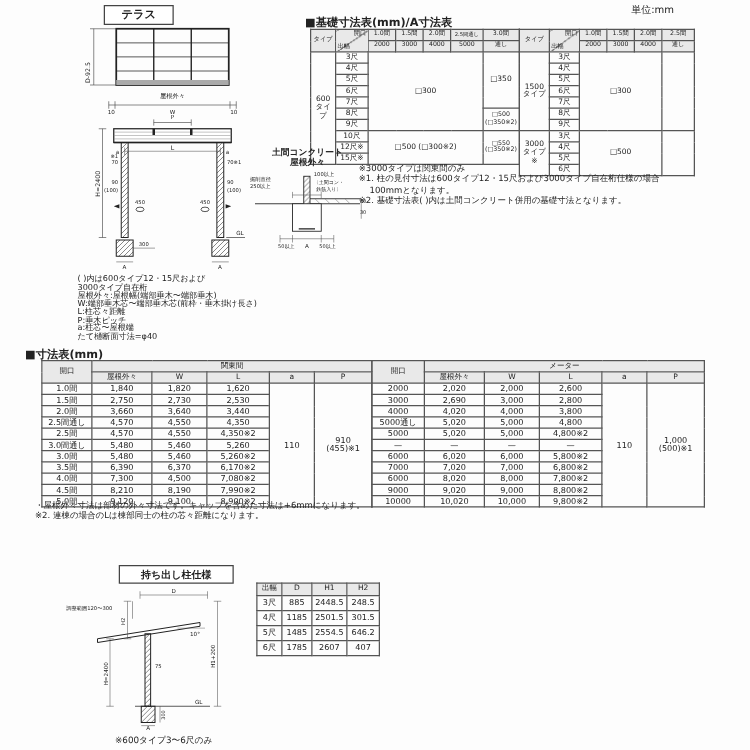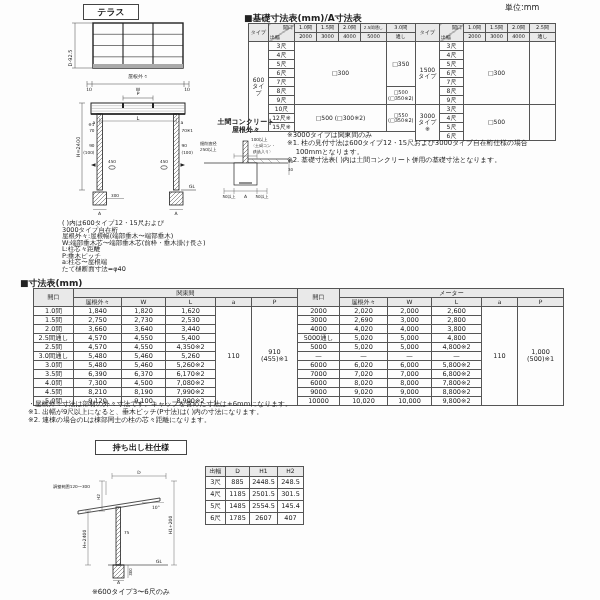--- a/index.html
+++ b/index.html
@@ -396,21 +396,21 @@
         <tr>
           <td>2.0間</td>
           <td>3,660</td>
           <td>3,640</td>
           <td>3,440</td>
         </tr>
         <tr>
           <td>2.5間通し</td>
           <td>4,570</td>
           <td>4,550</td>
-          <td>5,400</td>
+          <td>4,350</td>
         </tr>
         <tr>
           <td>2.5間</td>
           <td>4,570</td>
           <td>4,550</td>
           <td>4,350※2</td>
         </tr>
         <tr>
           <td>3.0間通し</td>
           <td>5,480</td>
@@ -540,25 +540,24 @@
           <td>10,020</td>
           <td>10,000</td>
           <td>9,800※2</td>
         </tr>
       </tbody>
   </table>
 </div>
 
 <div id="footnotes" class="abs textlines" style="left:28px;top:400px">
   <div>・屋根外々寸法は部材の外々寸法です。キャップを含めた寸法は+6mmになります。</div>
-  <div>※1. 出幅が9尺以上になると、垂木ピッチ(P寸法)は( )内の寸法になります。</div>
   <div>※2. 連棟の場合のLは棟部同士の柱の芯々距離になります。</div>
 </div>
 
-<div class="abs boxtitle" style="left:95px;top:440px;width:90px;height:13px;font-size:8px;line-height:13px">持ち出し柱仕様</div>
+<div class="abs boxtitle" style="left:95px;top:452px;width:90px;height:13px;font-size:8px;line-height:13px">持ち出し柱仕様</div>
 
 <svg class="abs" style="left:52px;top:467px" width="145" height="118" viewBox="0 0 145 118">
   <defs>
     <pattern id="h3" width="4" height="4" patternUnits="userSpaceOnUse">
       <path d="M0 4 L4 0" stroke="#777" stroke-width="0.7"></path>
     </pattern>
   </defs>
   <g>
     <line x1="60" y1="9" x2="114" y2="9" stroke="#444" stroke-width="0.4"></line>
     <line x1="60" y1="6" x2="60" y2="12" stroke="#444" stroke-width="0.4"></line>
@@ -618,21 +617,21 @@
       <tr>
         <td>4尺</td>
         <td>1185</td>
         <td>2501.5</td>
         <td>301.5</td>
       </tr>
       <tr>
         <td>5尺</td>
         <td>1485</td>
         <td>2554.5</td>
-        <td>145.4</td>
+        <td>646.2</td>
       </tr>
       <tr>
         <td>6尺</td>
         <td>1785</td>
         <td>2607</td>
         <td>407</td>
       </tr>
     </tbody>
 </table>
 

